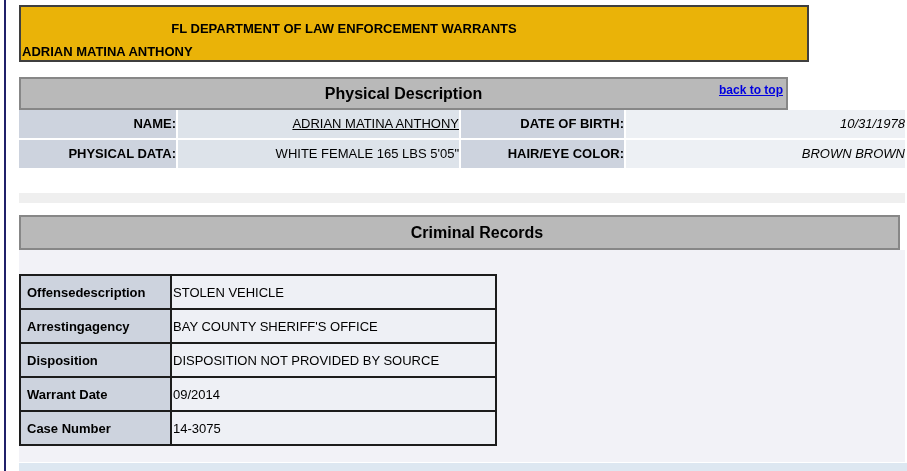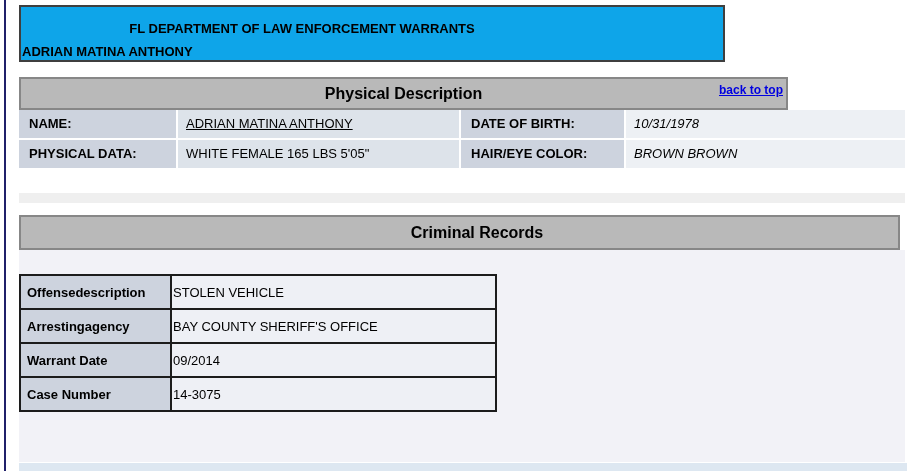--- a/index.html
+++ b/index.html
@@ -9,22 +9,22 @@
     font-family:"Liberation Sans", sans-serif;
     -webkit-font-smoothing:antialiased;
   }
   .page{position:relative;width:907px;height:471px;overflow:hidden;background:#ffffff;}
 
   
   .left-rule{position:absolute;left:4px;top:0;width:2px;height:471px;background:#20206a;}
 
   
   .banner{
-    position:absolute;left:19px;top:5px;width:706px;height:57px;
-    background:#0ea5e9;border:2px solid #3f3f3f;box-sizing:border-box;
+    position:absolute;left:19px;top:5px;width:790px;height:57px;
+    background:#eab308;border:2px solid #3f3f3f;box-sizing:border-box;
   }
   .banner-title{
     text-align:center;padding-top:14px;padding-right:140px;
     font-size:13px;font-weight:bold;color:#000;
   }
   .banner-subject{
     position:absolute;left:1px;bottom:1px;
     font-size:13px;font-weight:bold;color:#000;white-space:nowrap;
   }
 
@@ -40,21 +40,21 @@
     position:absolute;right:3px;top:4px;line-height:normal;
     font-size:12px;font-weight:bold;color:#0000e0;text-decoration:underline;cursor:pointer;
   }
 
   
   .phys-table{
     position:absolute;left:19px;top:110px;width:886px;
     display:grid;grid-template-columns:157px 281px 163px 1fr;
     grid-auto-rows:28px;gap:2px;background:#ffffff;
   }
-  .phys-table .cell{line-height:28px;font-size:13px;color:#000;white-space:nowrap;overflow:hidden;}
+  .phys-table .cell{line-height:28px;font-size:13px;color:#000;white-space:nowrap;overflow:hidden;text-align:right;}
   .phys-table .lbl{background:#cdd3de;font-weight:bold;padding-left:10px;}
   .phys-table .val{background:#dde3ea;padding-left:8px;}
   .phys-table .val4{background:#edf0f4;padding-left:8px;font-style:italic;}
   .subject-link{color:#000;text-decoration:underline;cursor:pointer;}
 
   
   .thin-strip{position:absolute;left:19px;top:193px;width:886px;height:10px;background:#efefef;}
 
   
   .criminal-bg{position:absolute;left:19px;top:250px;width:886px;height:212px;background:#f2f2f7;}
@@ -115,20 +115,24 @@
     <tbody>
       <tr>
         <th>Offensedescription</th>
         <td>STOLEN VEHICLE</td>
       </tr>
       <tr>
         <th>Arrestingagency</th>
         <td>BAY COUNTY SHERIFF'S OFFICE</td>
       </tr>
       <tr>
+        <th>Disposition</th>
+        <td>DISPOSITION NOT PROVIDED BY SOURCE</td>
+      </tr>
+      <tr>
         <th>Warrant Date</th>
         <td>09/2014</td>
       </tr>
       <tr>
         <th>Case Number</th>
         <td>14-3075</td>
       </tr>
     </tbody>
   </table>
 

